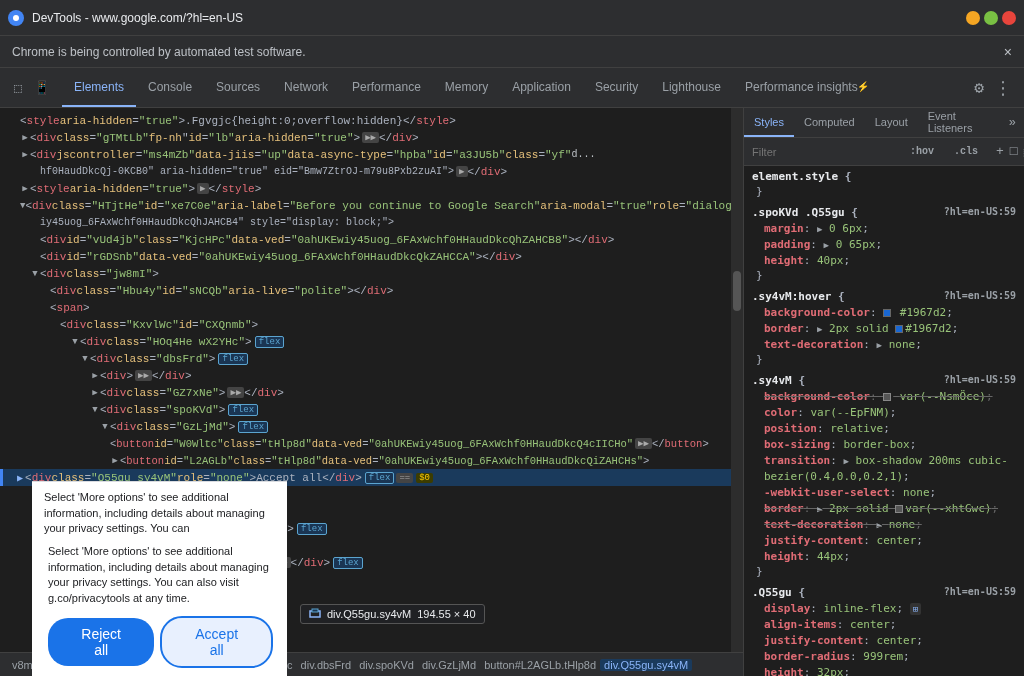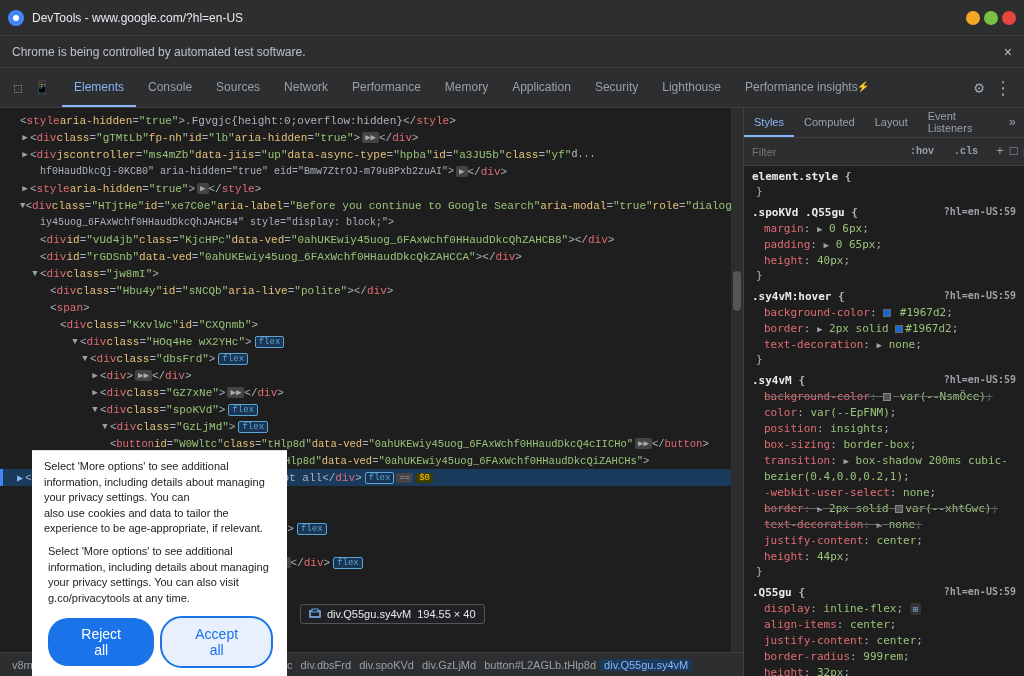--- a/index.html
+++ b/index.html
@@ -313,21 +313,21 @@
     .style-origin {
       color: #9aa0a6;
       font-size: 10px;
       float: right;
     }
     .style-rule {
       padding-left: 12px;
       color: #abb2bf;
       line-height: 16px;
     }
-    .style-prop { color: #e06c75; }
+    .style-prop { color: #e06c75; font-weight: bold; }
     .style-val { color: #98c379; }
     .color-swatch {
       display: inline-block;
       width: 8px; height: 8px;
       border: 1px solid #666;
       margin-right: 2px;
       vertical-align: middle;
     }
     .style-rule.strikethrough { text-decoration: line-through; color: #666; }
     .expand-arrow { color: #9aa0a6; cursor: pointer; font-size: 9px; }
@@ -864,21 +864,21 @@
             <span>.sy4vM</span> <span class="style-brace">{</span>
             <span class="style-origin">?hl=en-US:59</span>
           </div>
           <div class="style-rule strikethrough">
             <span class="style-prop">background-color</span>: <span class="color-swatch" style="background:#555; border:1px solid #888;"></span> <span class="style-val">var(--NsmÖce)</span>;
           </div>
           <div class="style-rule">
             <span class="style-prop">color</span>: <span class="style-val">var(--EpFNM)</span>;
           </div>
           <div class="style-rule">
-            <span class="style-prop">position</span>: <span class="style-val">insights</span>;
+            <span class="style-prop">position</span>: <span class="style-val">relative</span>;
           </div>
           <div class="style-rule">
             <span class="style-prop">box-sizing</span>: <span class="style-val">border-box</span>;
           </div>
           <div class="style-rule">
             <span class="style-prop">transition</span>: <span class="expand-arrow">▶</span> <span class="style-val">box-shadow 200ms cubic-bezier(0.4,0.0,0.2,1)</span>;
           </div>
           <div class="style-rule">
             <span class="style-prop">-webkit-user-select</span>: <span class="style-val">none</span>;
           </div>
@@ -929,21 +929,20 @@
       <rect x="1" y="3" width="10" height="6" fill="none" stroke="#8ab4f8" stroke-width="1.5"></rect>
       <rect x="3" y="1" width="6" height="3" fill="#1a3553" stroke="#5ba4cf" stroke-width="1"></rect>
     </svg>
     <span>div.Q55gu.sy4vM</span>
     <span>194.55 × 40</span>
   </div>
 
   <div style="position:absolute; bottom:0; left:0; right:737px; background:white; z-index:20; border-top:1px solid #dadce0;margin-left:32px;">
     <div style="padding:8px 12px 4px 12px; font-family:Arial,sans-serif; font-size:11px; color:#202124; line-height:1.4;">
       <span>Select 'More options' to see additional information, including details about managing your privacy settings. You can</span><br>
-      <span>also use cookies and data to tailor the experience to be age-appropriate, if relevant.</span>
     </div>
     <div style="padding:4px 12px 8px 16px; font-family:Arial,sans-serif; font-size:11px; color:#202124; line-height:1.4;">
       <span>Select 'More options' to see additional information, including details about managing your privacy settings. You can also visit g.co/privacytools at any time.</span>
     </div>
     <div style="display:flex; gap:8px; padding:4px 16px 10px 16px; align-items:center;">
       <button class="btn-reject">Reject all</button>
       <button class="btn-accept">Accept all</button>
     </div>
   </div>
 

